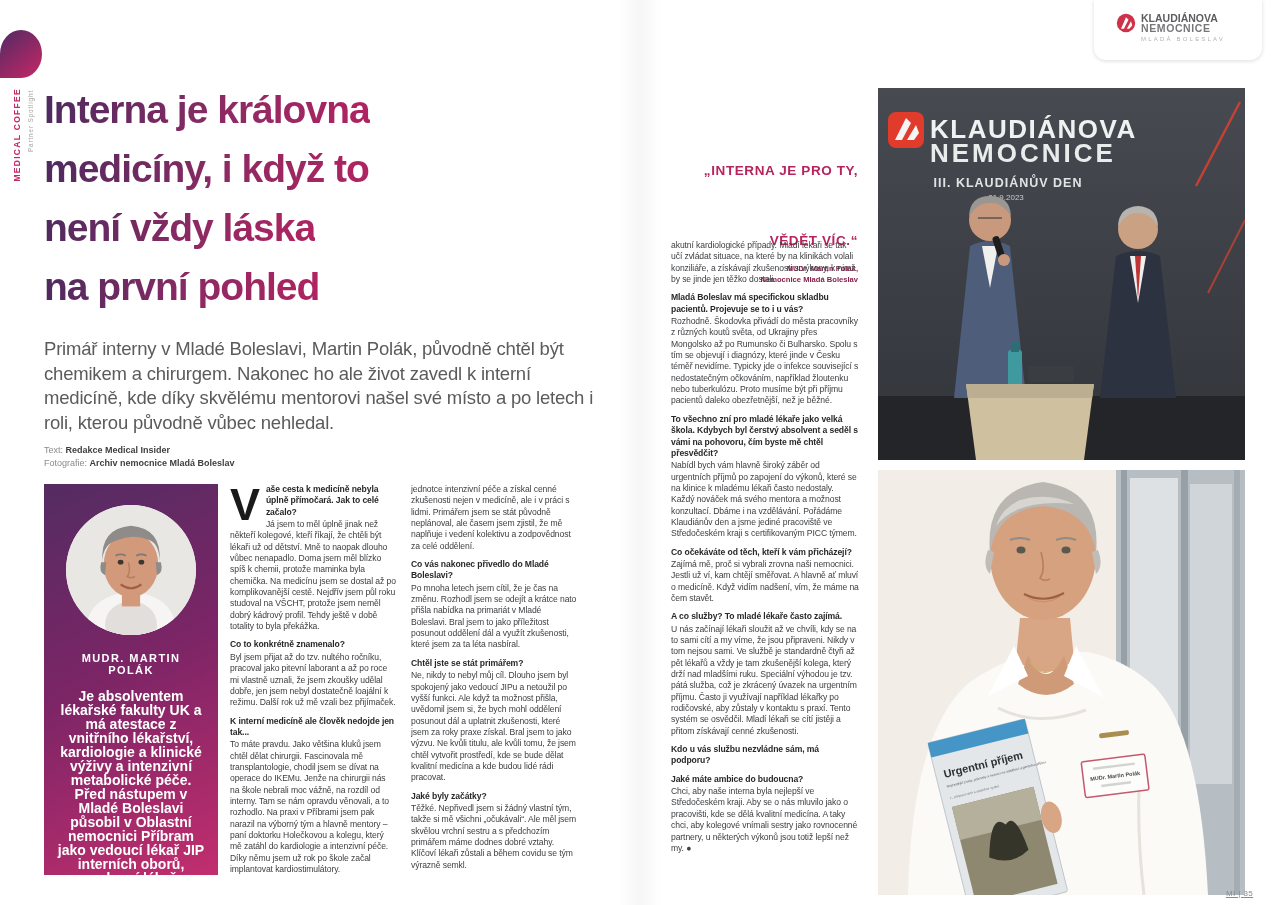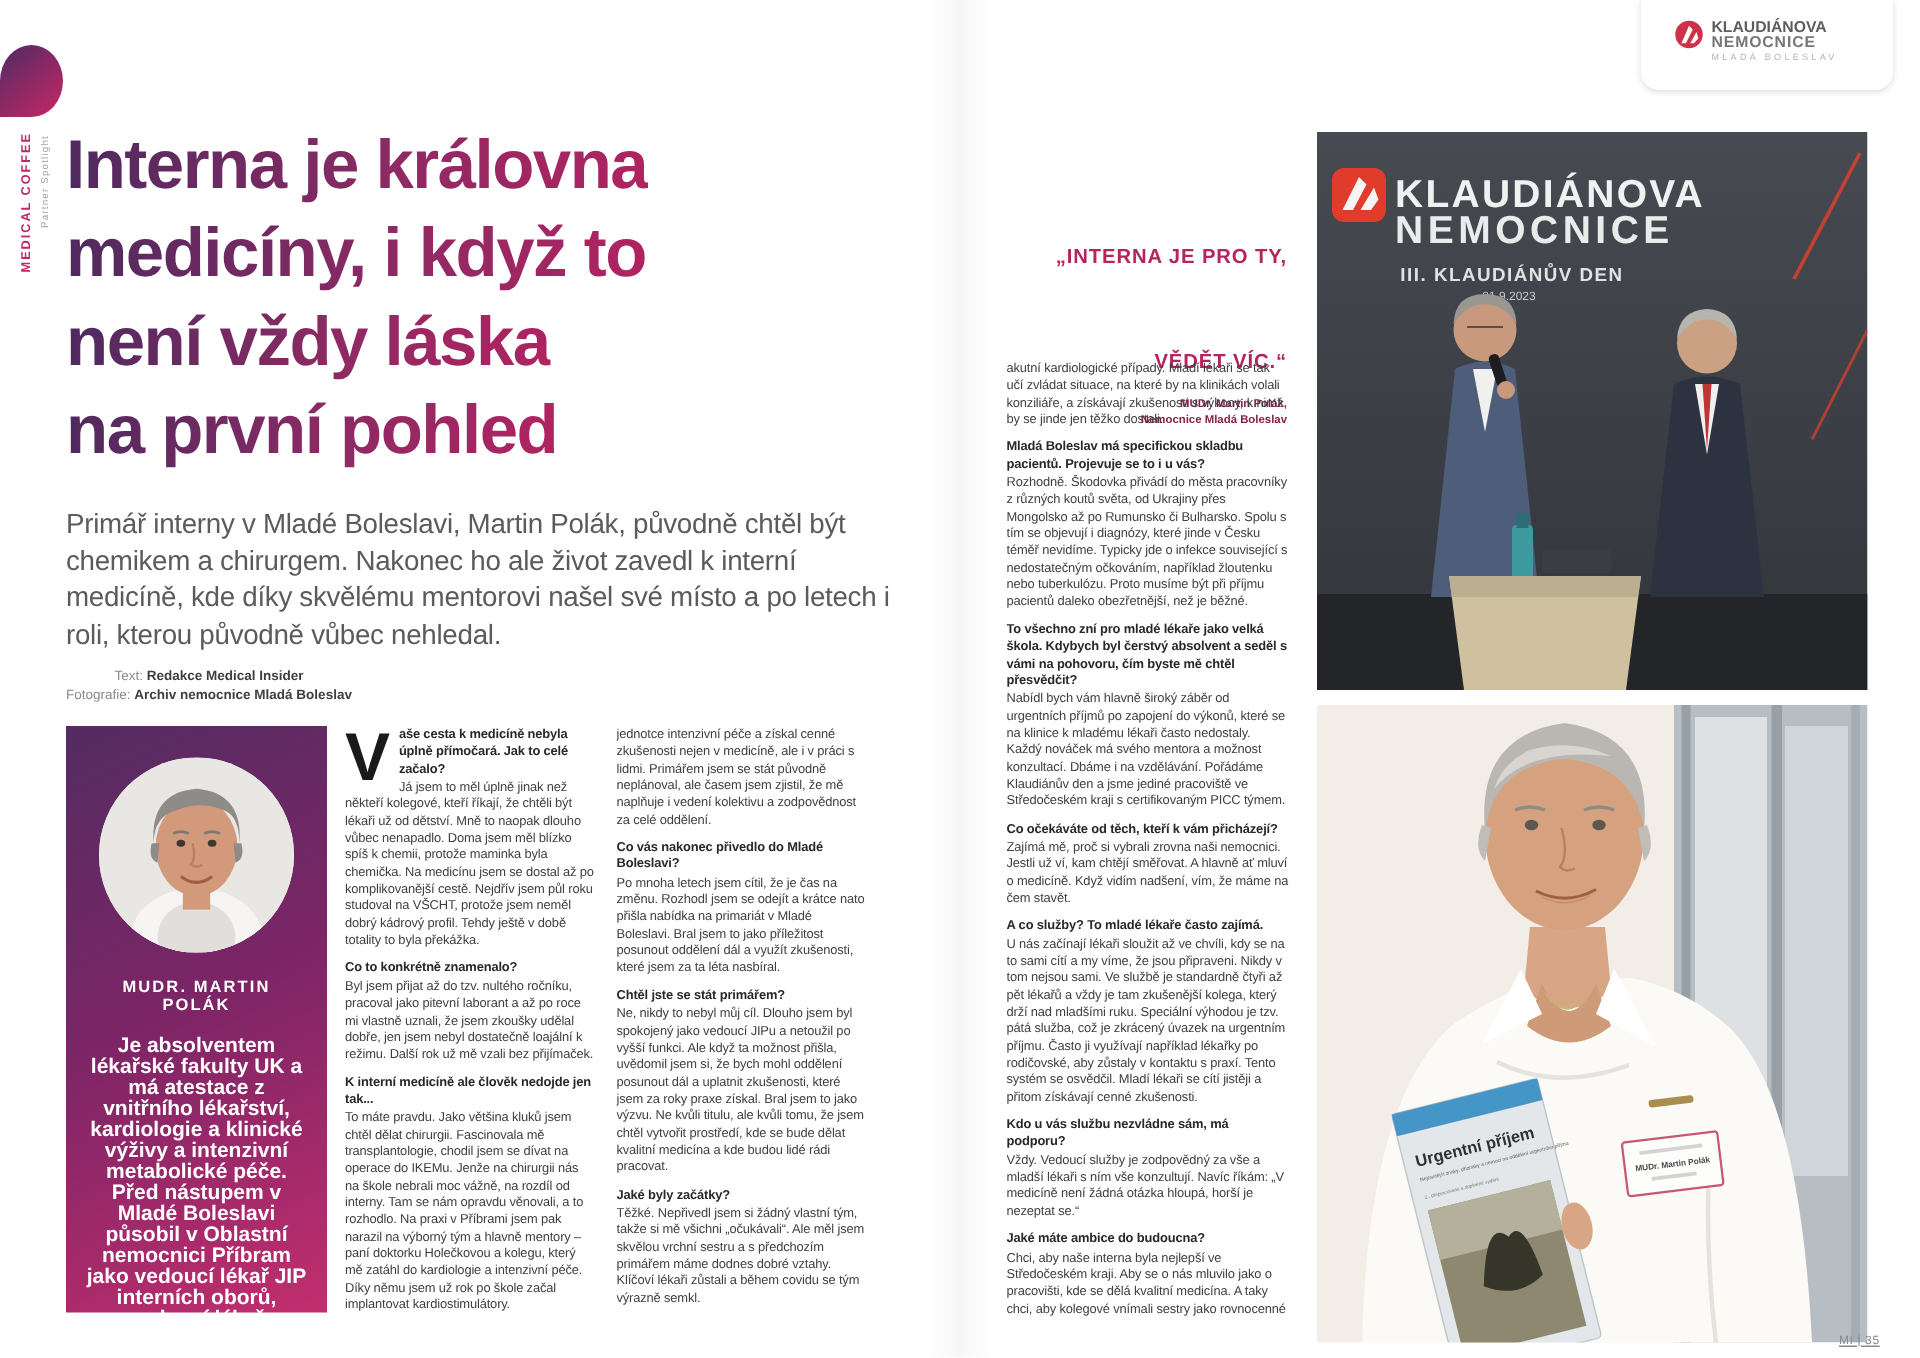--- a/index.html
+++ b/index.html
@@ -21,31 +21,31 @@
     white-space:nowrap;
   }
   .section-label{left:12px;top:88px;font-size:8.5px;font-weight:700;
     letter-spacing:1.3px;color:#c22766;}
   .section-sublabel{left:27px;top:90px;font-size:6.5px;color:#a2a2a2;letter-spacing:0.8px;}
 
   
   .headline{left:44px;top:80px;width:548px;}
   .headline-line{
     width:fit-content;
-    font-size:46px;line-height:59px;font-weight:700;letter-spacing:-1px;
+    font-size:39px;line-height:59px;font-weight:700;letter-spacing:-1px;
     color:#8d2a63;
     background:linear-gradient(90deg,#4e2a5f 0%,#8d2a63 55%,#b02361 100%);
     -webkit-background-clip:text;background-clip:text;
     -webkit-text-fill-color:transparent;
   }
   .standfirst{
     left:44px;top:337px;width:550px;
     font-size:18.5px;line-height:24.5px;letter-spacing:-0.2px;color:#5b5b5e;
   }
-  .credits{left:44px;top:444px;font-size:9px;line-height:13px;color:#8a8a8a;text-align:center;}
+  .credits{left:44px;top:444px;font-size:9px;line-height:13px;color:#8a8a8a;}
   .credits b{color:#3f3f41;font-weight:700;}
 
   
   .profile-box{
     left:44px;top:484px;width:174px;height:391px;
     background:linear-gradient(155deg,#542c62 0%,#7d2566 48%,#c22e6e 100%);
     text-align:center;box-sizing:border-box;padding:0 13px;
   }
   .portrait-ring{
     width:130px;height:130px;border-radius:50%;margin:21px auto 0;
@@ -184,21 +184,20 @@
     <p class="a">akutní kardiologické případy. Mladí lékaři se tak učí zvládat situace, na které by na klinikách volali konziliáře, a získávají zkušenosti s výkony, k nimž by se jinde jen těžko dostali.</p>
     <p class="q">Mladá Boleslav má specifickou skladbu pacientů. Projevuje se to i u vás?</p>
     <p class="a">Rozhodně. Škodovka přivádí do města pracovníky z různých koutů světa, od Ukrajiny přes Mongolsko až po Rumunsko či Bulharsko. Spolu s tím se objevují i diagnózy, které jinde v Česku téměř nevidíme. Typicky jde o infekce související s nedostatečným očkováním, například žloutenku nebo tuberkulózu. Proto musíme být při příjmu pacientů daleko obezřetnější, než je běžné.</p>
     <p class="q">To všechno zní pro mladé lékaře jako velká škola. Kdybych byl čerstvý absolvent a seděl s vámi na pohovoru, čím byste mě chtěl přesvědčit?</p>
     <p class="a">Nabídl bych vám hlavně široký záběr od urgentních příjmů po zapojení do výkonů, které se na klinice k mladému lékaři často nedostaly. Každý nováček má svého mentora a možnost konzultací. Dbáme i na vzdělávání. Pořádáme Klaudiánův den a jsme jediné pracoviště ve Středočeském kraji s certifikovaným PICC týmem.</p>
     <p class="q">Co očekáváte od těch, kteří k vám přicházejí?</p>
     <p class="a">Zajímá mě, proč si vybrali zrovna naši nemocnici. Jestli už ví, kam chtějí směřovat. A hlavně ať mluví o medicíně. Když vidím nadšení, vím, že máme na čem stavět.</p>
     <p class="q">A co služby? To mladé lékaře často zajímá.</p>
     <p class="a">U nás začínají lékaři sloužit až ve chvíli, kdy se na to sami cítí a my víme, že jsou připraveni. Nikdy v tom nejsou sami. Ve službě je standardně čtyři až pět lékařů a vždy je tam zkušenější kolega, který drží nad mladšími ruku. Speciální výhodou je tzv. pátá služba, což je zkrácený úvazek na urgentním příjmu. Často ji využívají například lékařky po rodičovské, aby zůstaly v kontaktu s praxí. Tento systém se osvědčil. Mladí lékaři se cítí jistěji a přitom získávají cenné zkušenosti.</p>
     <p class="q">Kdo u vás službu nezvládne sám, má podporu?</p>
-    <p class="a">Vždy. Vedoucí služby je zodpovědný za vše a mladší lékaři s ním vše konzultují. Navíc říkám: „V medicíně není žádná otázka hloupá, horší je nezeptat se.“</p>
     <p class="q">Jaké máte ambice do budoucna?</p>
     <p class="a">Chci, aby naše interna byla nejlepší ve Středočeském kraji. Aby se o nás mluvilo jako o pracovišti, kde se dělá kvalitní medicína. A taky chci, aby kolegové vnímali sestry jako rovnocenné partnery, u některých výkonů jsou totiž lepší než my. ●</p>
   </div>
 
 <svg class="abs stage-photo" viewBox="0 0 367 372">
   <defs>
     <linearGradient id="screenG" x1="0" y1="0" x2="0" y2="1">
       <stop offset="0" stop-color="#474a51"></stop>
         <stop offset="1" stop-color="#313439"></stop>
     </linearGradient>

